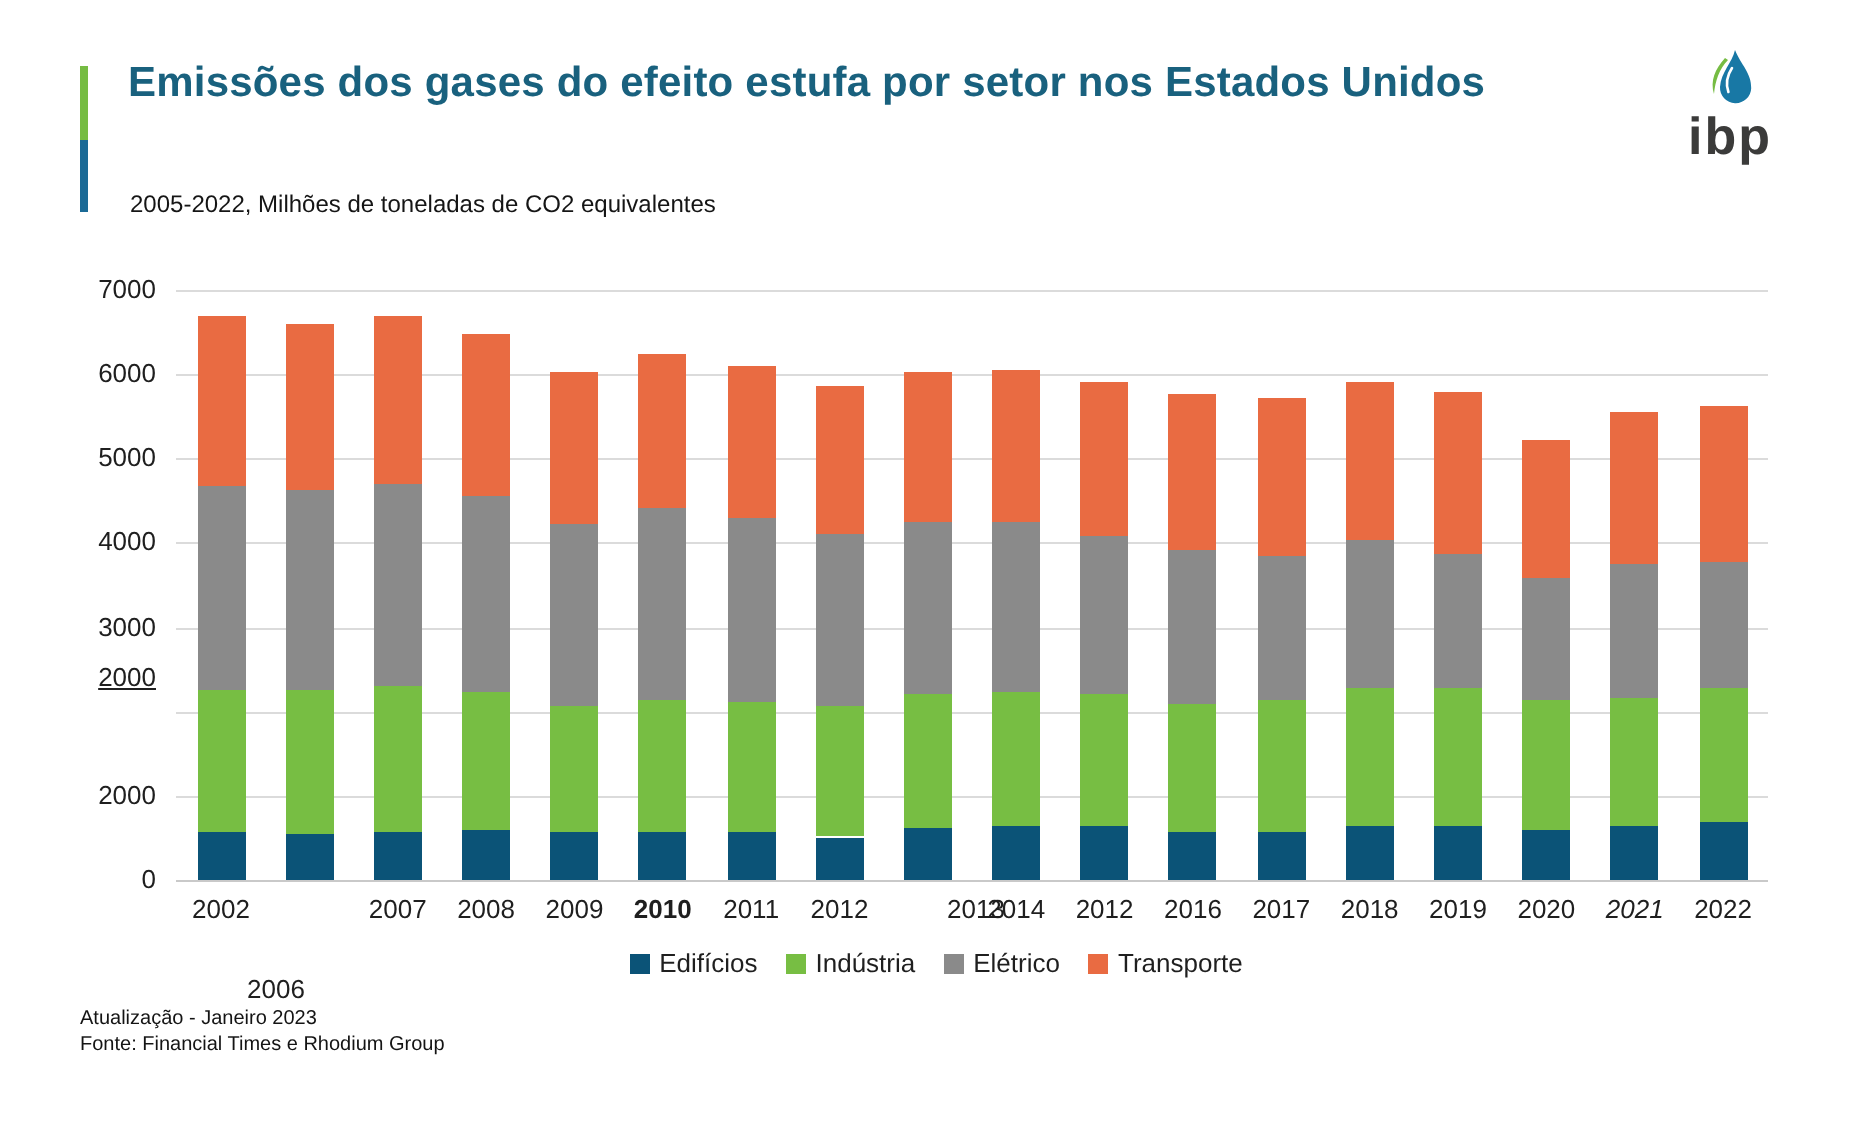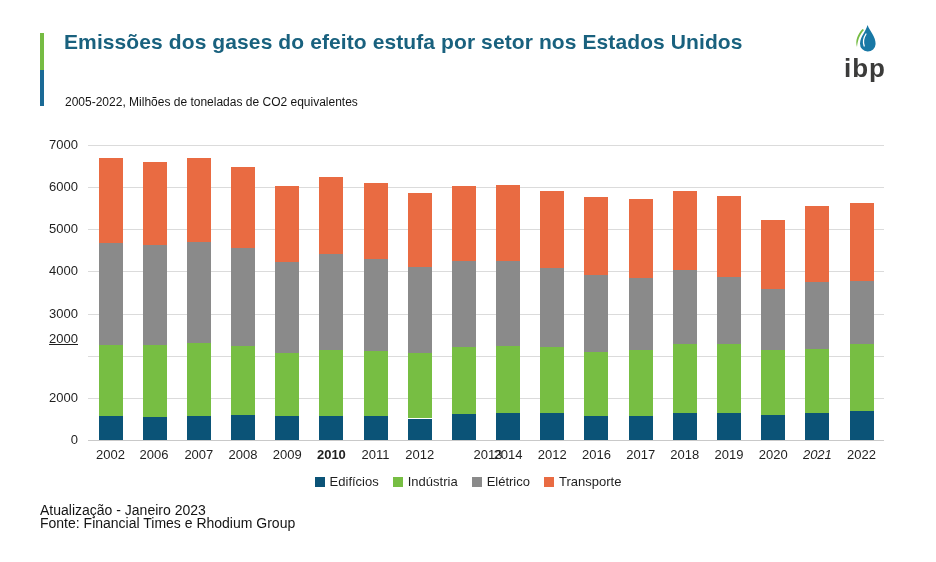--- a/index.html
+++ b/index.html
@@ -27,21 +27,21 @@
   .xtick{position:absolute;width:44px;top:447px;text-align:center;font-size:13px;color:#1f1f1f;}
   .seg{position:absolute;}
 
   
   .legend{position:absolute;left:0;top:474px;width:936px;display:flex;justify-content:center;gap:14px;}
   .legend-item{display:flex;align-items:center;gap:5px;}
   .legend-swatch{width:10px;height:10px;display:inline-block;}
   .legend-label{font-size:13px;color:#1f1f1f;}
 
   
-  .footer{position:absolute;left:40px;top:504px;font-size:14px;line-height:12.5px;color:#141414;}
+  .footer{position:absolute;left:40px;top:504px;font-size:10px;line-height:12.5px;color:#141414;}
 </style>
 </head>
 <body>
 
 <div class="slide">
 
   <div class="accent-bar">
     <div class="accent-green"></div>
     <div class="accent-blue"></div>
   </div>
@@ -77,21 +77,21 @@
       <div class="ytick" style="top: 137px;">7000</div>
       <div class="seg" style="left: 98.5px; width: 24px; top: 415.979px; height: 24.0214px; background: rgb(11, 83, 119);"></div>
       <div class="seg" style="left: 98.5px; width: 24px; top: 345.179px; height: 70.8px; background: rgb(119, 190, 67);"></div>
       <div class="seg" style="left: 98.5px; width: 24px; top: 242.771px; height: 102.407px; background: rgb(138, 138, 138);"></div>
       <div class="seg" style="left: 98.5px; width: 24px; top: 157.643px; height: 85.1286px; background: rgb(233, 107, 66);"></div>
       <div class="xtick" style="left: 88.5px;">2002</div>
       <div class="seg" style="left: 142.68px; width: 24px; top: 417.243px; height: 22.7571px; background: rgb(11, 83, 119);"></div>
       <div class="seg" style="left: 142.68px; width: 24px; top: 345.179px; height: 72.0643px; background: rgb(119, 190, 67);"></div>
       <div class="seg" style="left: 142.68px; width: 24px; top: 245.3px; height: 99.8786px; background: rgb(138, 138, 138);"></div>
       <div class="seg" style="left: 142.68px; width: 24px; top: 162.279px; height: 83.0214px; background: rgb(233, 107, 66);"></div>
-      <div class="xtick" style="left: 132px;">2006</div>
+      <div class="xtick" style="left: 116px; margin-top: 40px;">2006</div>
       <div class="seg" style="left: 186.86px; width: 24px; top: 415.979px; height: 24.0214px; background: rgb(11, 83, 119);"></div>
       <div class="seg" style="left: 186.86px; width: 24px; top: 343.493px; height: 72.4857px; background: rgb(119, 190, 67);"></div>
       <div class="seg" style="left: 186.86px; width: 24px; top: 241.929px; height: 101.564px; background: rgb(138, 138, 138);"></div>
       <div class="seg" style="left: 186.86px; width: 24px; top: 157.643px; height: 84.2857px; background: rgb(233, 107, 66);"></div>
       <div class="xtick" style="left: 176.86px;">2007</div>
       <div class="seg" style="left: 231.04px; width: 24px; top: 415.136px; height: 24.8643px; background: rgb(11, 83, 119);"></div>
       <div class="seg" style="left: 231.04px; width: 24px; top: 346.021px; height: 69.1143px; background: rgb(119, 190, 67);"></div>
       <div class="seg" style="left: 231.04px; width: 24px; top: 247.829px; height: 98.1929px; background: rgb(138, 138, 138);"></div>
       <div class="seg" style="left: 231.04px; width: 24px; top: 166.914px; height: 80.9143px; background: rgb(233, 107, 66);"></div>
       <div class="xtick" style="left: 221.04px;">2008</div>

